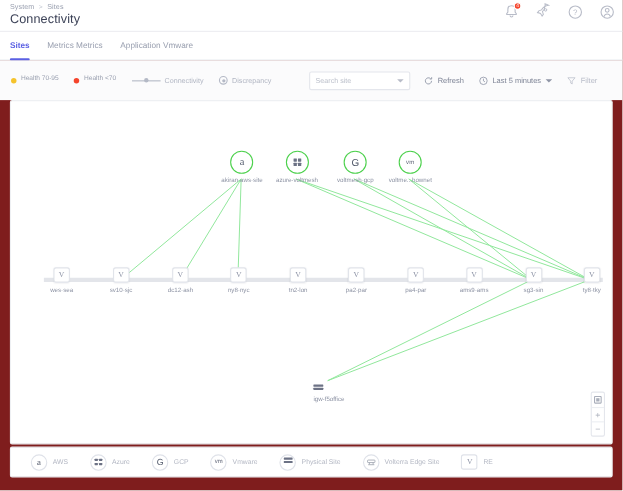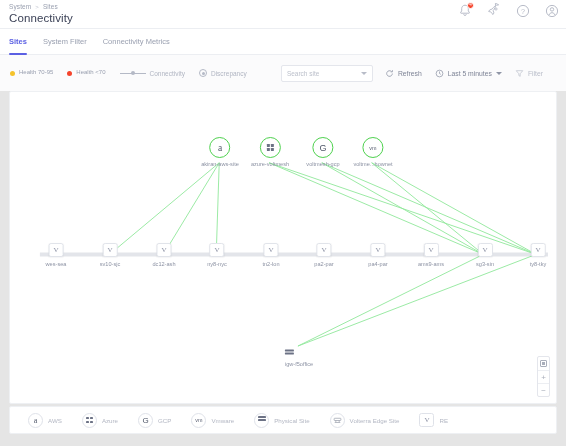--- a/index.html
+++ b/index.html
@@ -2,21 +2,21 @@
 <html><head>
 <meta charset="utf-8">
 <style>
   * { box-sizing: border-box; margin: 0; padding: 0; }
   html, body {
     width: 566px; height: 446px;
     background: #ffffff;
     font-family: "Liberation Sans", sans-serif;
     overflow: hidden;
   }
-  #app { position: relative; width: 566px; height: 446px; background: #e5e5e5; }
+  #app { position: relative; width: 566px; height: 446px; background: #7f1d1d; }
 
   
   .header {
     position: absolute; top: 0; left: 0; width: 566px; height: 29px;
     background: #ffffff; border-bottom: 1px solid #eceef2;
   }
   .breadcrumb {
     position: absolute; left: 9px; top: 3px;
     font-size: 6.5px; color: #9aa0b0; letter-spacing: .1px;
     display: flex; align-items: center; gap: 4px;
@@ -200,22 +200,22 @@
             <circle cx="8" cy="8" r="5.6" fill="none" stroke="#b8bcc8" stroke-width="1"></circle>
             <circle cx="8" cy="6.4" r="1.7" fill="none" stroke="#b8bcc8" stroke-width="1"></circle>
             <path d="M5.1 12c.5-1.5 1.5-2.3 2.9-2.3s2.4.8 2.9 2.3" fill="none" stroke="#b8bcc8" stroke-width="1"></path>
           </svg>
       </span>
     </div>
   </div>
 
   <div class="tabs">
     <div class="tab active">Sites</div>
-    <div class="tab">System Filter</div>
-    <div class="tab">Connectivity Metrics</div>
+    <div class="tab">Metrics Metrics</div>
+    <div class="tab">Application Vmware</div>
   </div>
 
   <div class="toolbar">
     <div class="legend-item">
       <span class="dot" style="background:#f5c32c"></span>
       <span class="legend-text">Health 70-95</span>
     </div>
     <div class="legend-item">
       <span class="dot" style="background:#f5442c"></span>
       <span class="legend-text">Health &lt;70</span>

